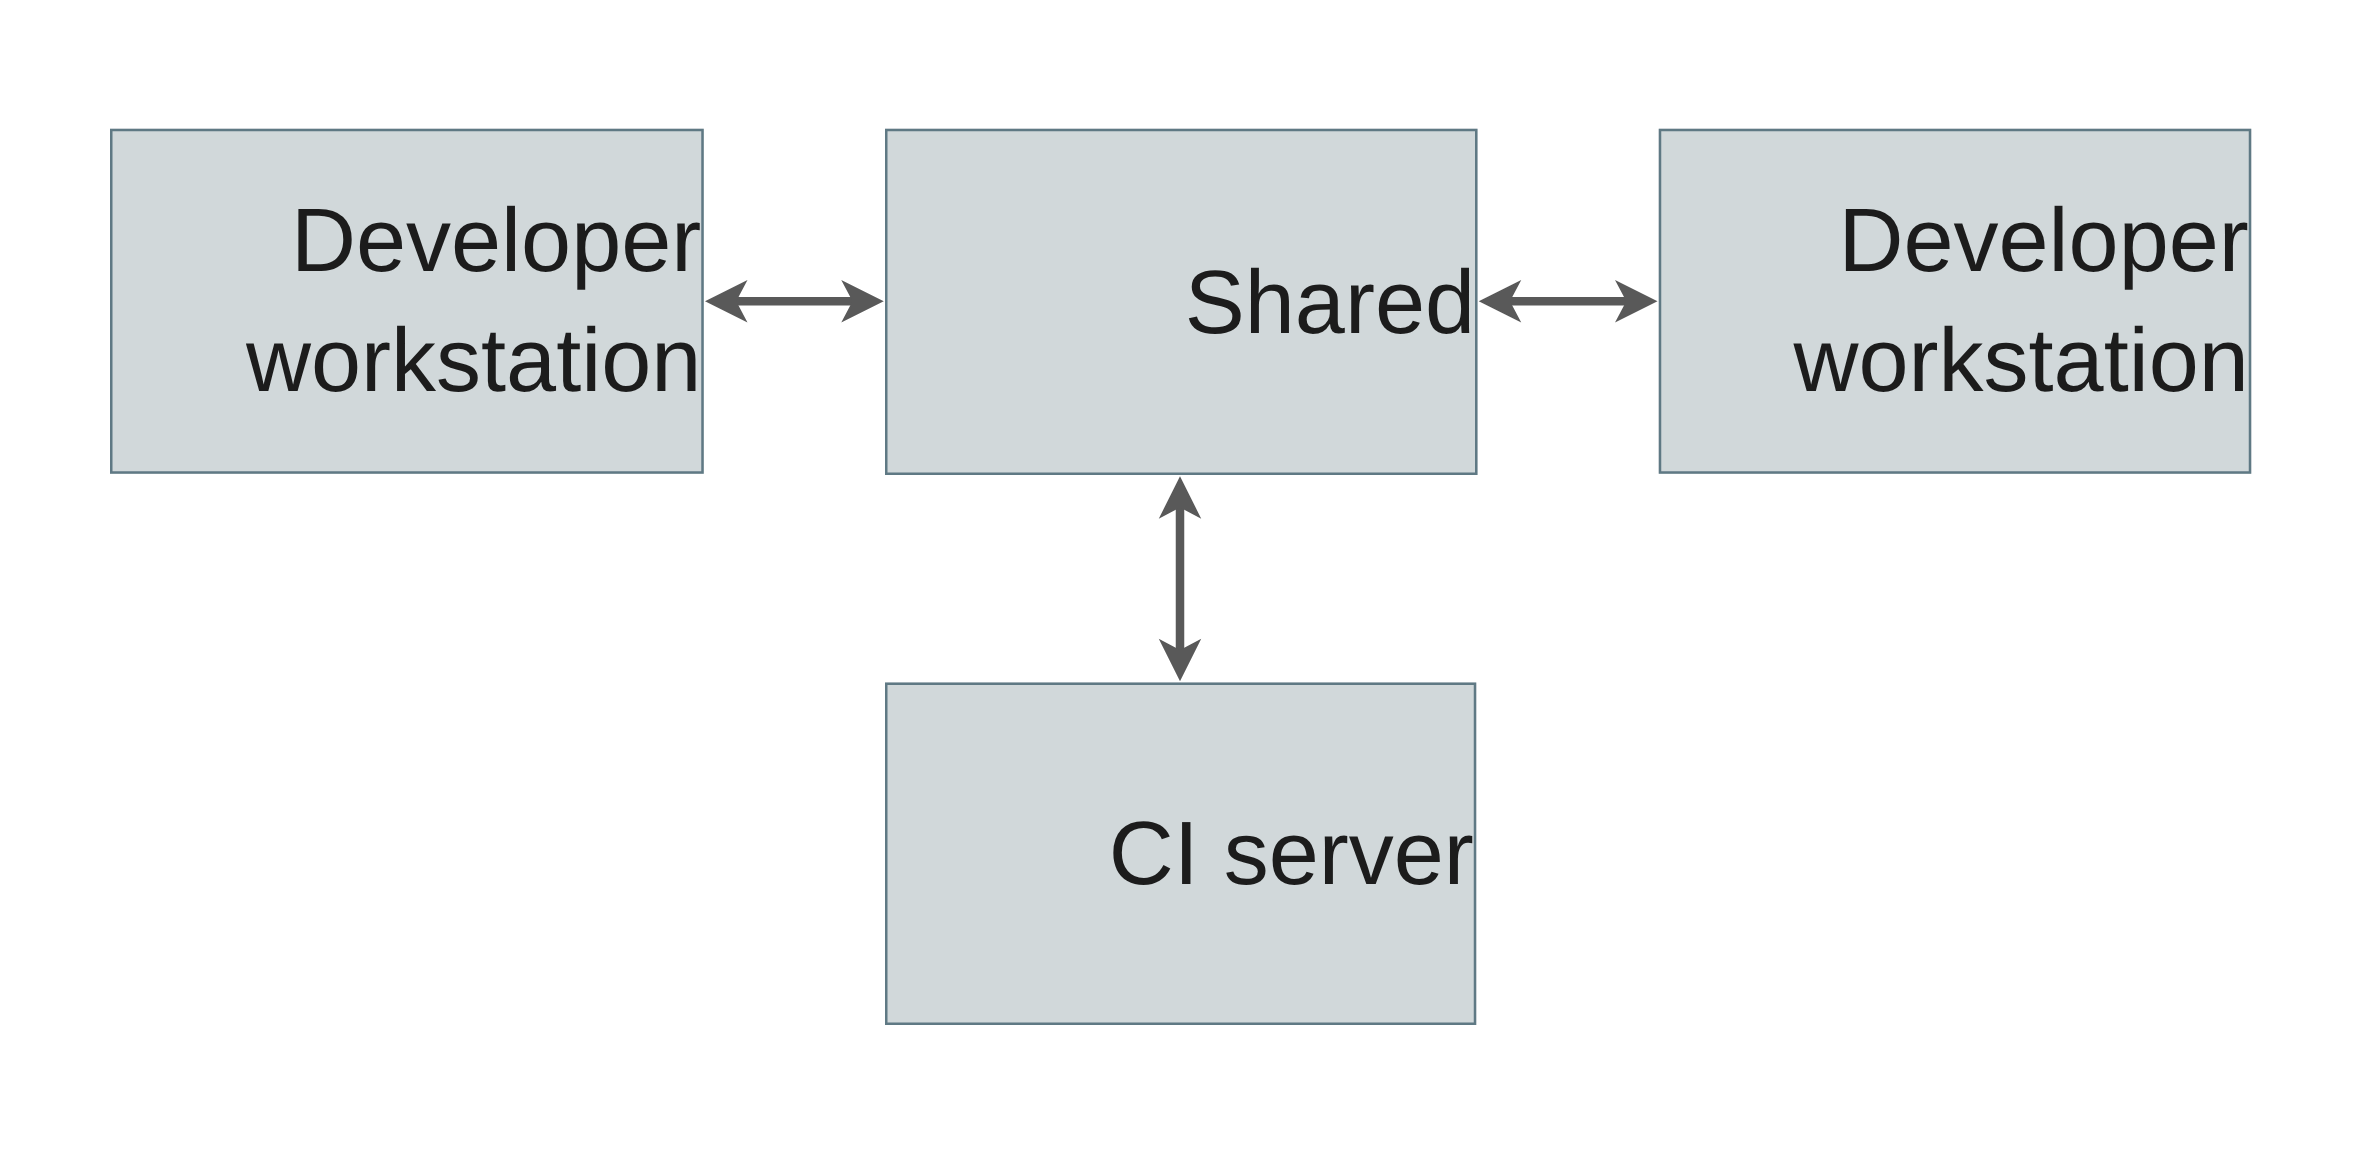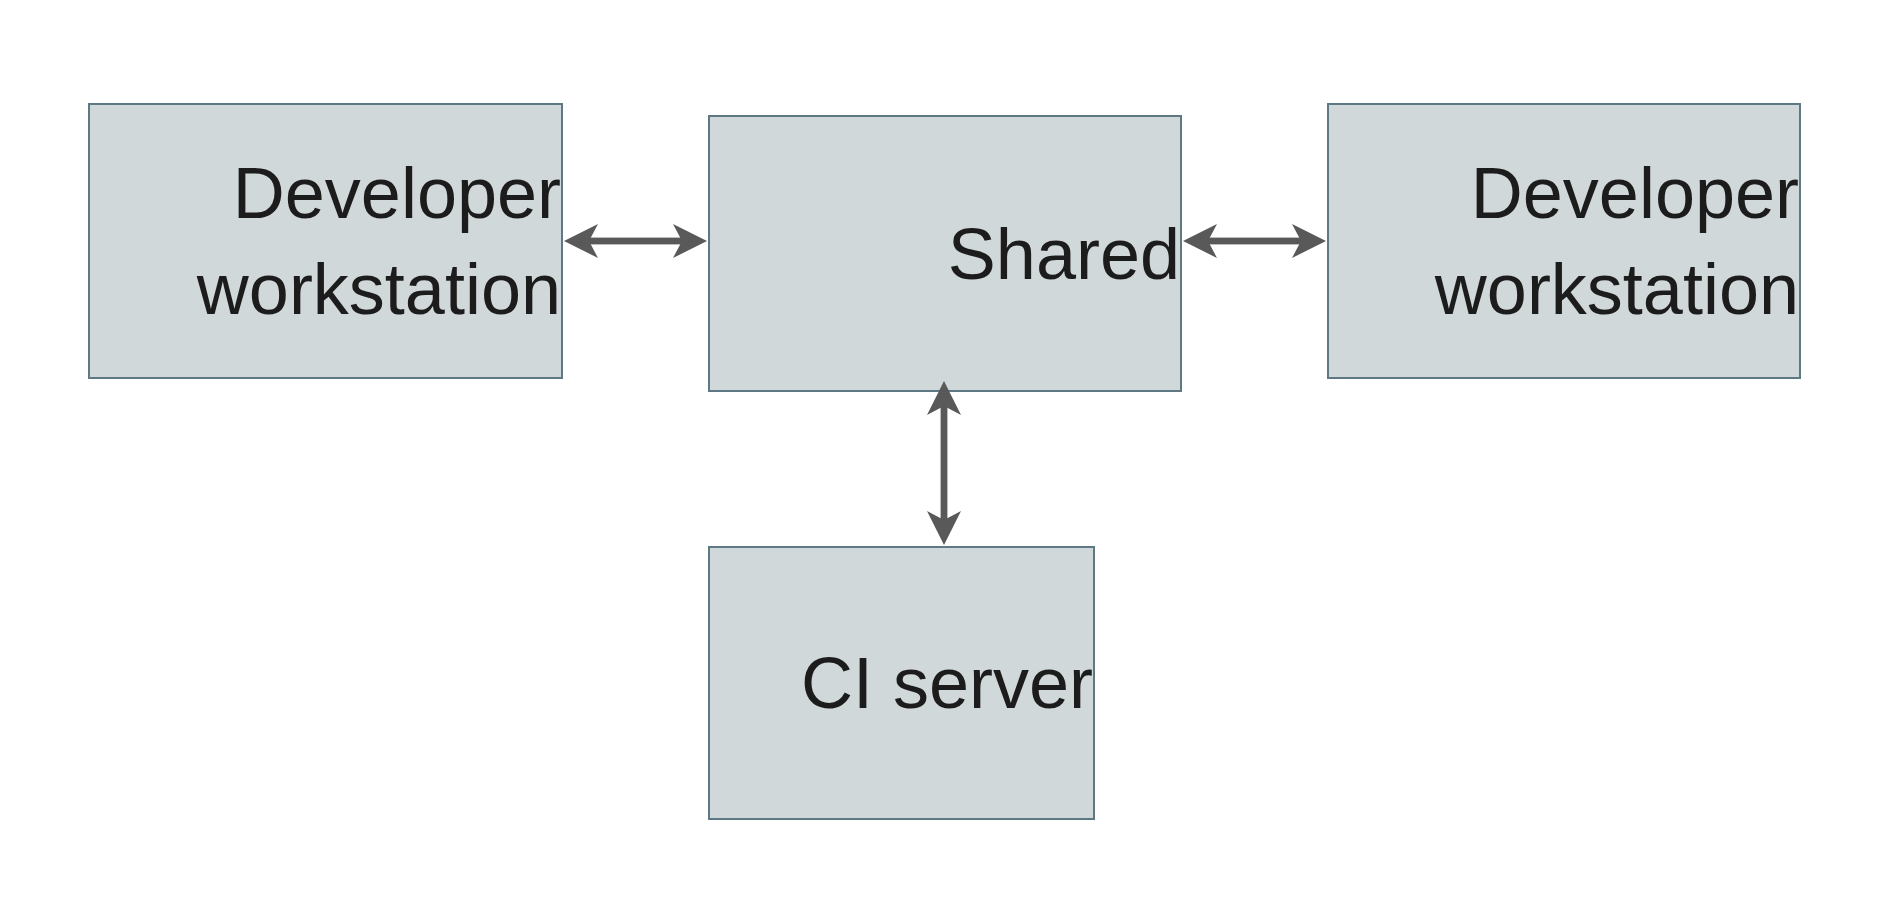--- a/index.html
+++ b/index.html
@@ -26,23 +26,23 @@
     justify-content: center;
     text-align: center;
   }
   .node .line {
     font-size: 72px;
     line-height: 96px;
     color: var(--text-color, #1c1c1c);
     white-space: nowrap;
   }
   .node-dev-left   { left: 88px;   top: 103px; width: 475px; height: 276px; }
-  .node-cache      { left: 708px;  top: 103px; width: 474px; height: 277px; margin-top: 12px; }
+  .node-cache      { left: 708px;  top: 103px; width: 474px; height: 277px; }
   .node-dev-right  { left: 1327px; top: 103px; width: 474px; height: 276px; }
-  .node-ci         { left: 708px;  top: 546px; width: 387px; height: 274px; }
+  .node-ci         { left: 708px;  top: 546px; width: 473px; height: 274px; }
   .arrow {
     position: absolute;
     display: block;
   }
   .arrow * { fill: var(--arrow-color, #595959); }
   .arrow-h1 { left: 563px;  top: 217px; }
   .arrow-h2 { left: 1182px; top: 217px; }
   .arrow-v  { left: 920px;  top: 380px; }
 </style>
 </head>

